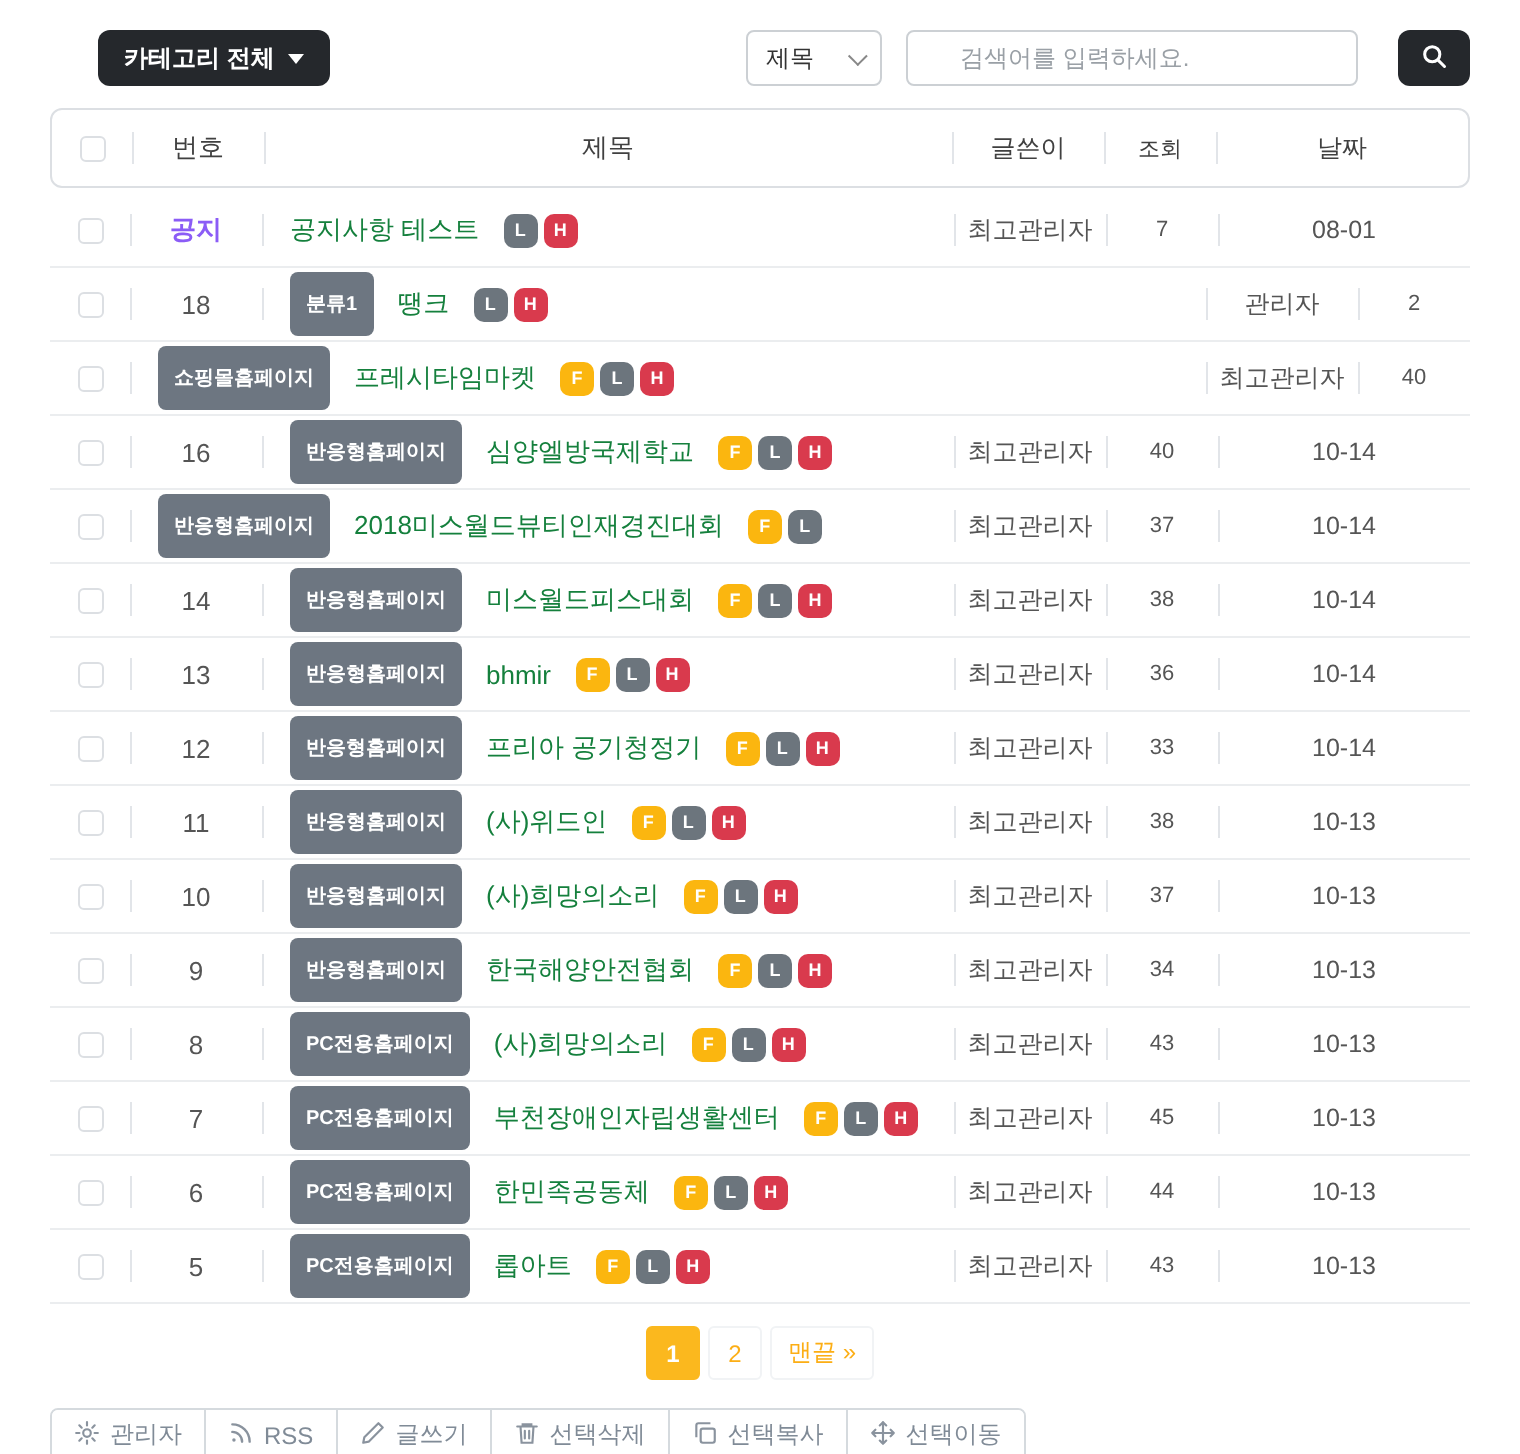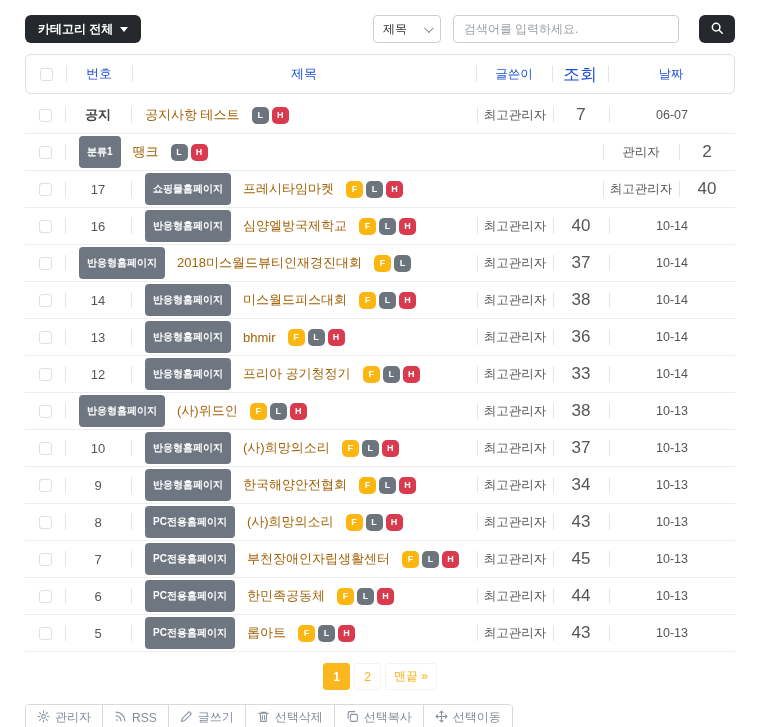--- a/index.html
+++ b/index.html
@@ -4,67 +4,67 @@
 <style>
   html,body{margin:0;padding:0;}
   body{
     width:760px;height:727px;overflow:hidden;background:#fff;
     font-family:"Liberation Sans","DejaVu Sans",sans-serif;
     color:#555;box-sizing:border-box;padding:14px 25px 0 25px;
   }
   *,*:before,*:after{box-sizing:border-box;}
 
   
-  .topbar{display:flex;align-items:center;justify-content:space-between;height:30px;}
+  .topbar{display:flex;align-items:center;justify-content:space-between;height:30px;margin-left:24px;}
   .btn-dark{
     display:inline-flex;align-items:center;gap:7px;height:28px;padding:0 13px;
     background:#25282c;color:#fff;font-size:12px;font-weight:bold;border:none;
     border-radius:6px;cursor:pointer;
   }
   .caret-down{width:0;height:0;border-left:4px solid transparent;border-right:4px solid transparent;border-top:5px solid #fff;}
   .search-group{display:flex;align-items:center;}
   .fake-select{
     position:relative;display:flex;align-items:center;justify-content:space-between;
     width:68px;height:28px;border:1px solid #ccd0d4;border-radius:4px;background:#fff;
     font-size:12px;color:#333;padding:0 9px;cursor:pointer;margin-right:12px;
   }
   .chev{width:7px;height:7px;border-right:1.5px solid #888;border-bottom:1.5px solid #888;transform:rotate(45deg) translateY(-2px);}
   .search-input{
     width:226px;height:28px;border:1px solid #ccd0d4;border-radius:4px;
-    font-size:12px;color:#a21caf;padding:0 10px;outline:none;margin-right:20px;
-    font-family:Liberation Serif, serif;
+    font-size:12px;color:#a21caf;padding:0 26px;outline:none;margin-right:20px;
+    font-family:Liberation Sans, sans-serif;
   }
   .search-input::placeholder{color:#9aa0a6;}
   .btn-search{
     width:36px;height:28px;background:#25282c;border:none;border-radius:6px;
     display:flex;align-items:center;justify-content:center;cursor:pointer;
   }
 
   
   .thead{
     display:flex;align-items:center;height:40px;margin-top:10px;
-    border:1px solid #dcdfe3;border-radius:6px;font-size:13px;color:#1d4ed8;
+    border:1px solid #dcdfe3;border-radius:6px;font-size:13px;color:#404040;
   }
   .rows{margin-top:3px;}
   .row{display:flex;align-items:center;height:37px;border-bottom:1px solid #ebedef;font-size:13px;}
   .cell{display:flex;align-items:center;justify-content:center;position:relative;height:100%;}
   .cell.div:before{content:"";position:absolute;left:0;top:50%;margin-top:-8px;width:1px;height:16px;background:#e2e5e9;}
   .c-check{width:40px;flex:none;}
   .c-num{width:66px;flex:none;}
   .c-title{flex:1;justify-content:flex-start;padding-left:14px;overflow:hidden;}
   .c-author{width:76px;flex:none;font-size:12.5px;}
-  .c-views{width:56px;flex:none;font-size:17px;}
+  .c-views{width:56px;flex:none;font-size:11px;}
   .c-date{width:126px;flex:none;font-size:12.5px;}
   .checkbox{width:13px;height:13px;border:1px solid #dcdfe3;border-radius:3px;background:#fff;cursor:pointer;}
-  .num-bold{font-weight:bold;color:#404040;}
+  .num-bold{font-weight:bold;color:#8b5cf6;}
   .cat-badge{
     display:inline-flex;align-items:center;height:17px;padding:16px 8px;margin-right:12px;
     background:#6d7681;color:#fff;font-size:10px;font-weight:bold;border-radius:4px;white-space:nowrap;
   }
-  .row-title{color:#a16207;white-space:nowrap;cursor:pointer;}
+  .row-title{color:#15803d;white-space:nowrap;cursor:pointer;}
   .flags{display:inline-flex;gap:3px;margin-left:12px;}
   .flag{
     width:17px;height:17px;border-radius:5px;display:inline-flex;align-items:center;justify-content:center;
     color:#fff;font-size:9px;font-weight:bold;
   }
   .flag-F{background:#fbb60f;}
   .flag-L{background:#6c757d;}
   .flag-H{background:#d93a4d;}
 
   
@@ -136,42 +136,42 @@
     <div class="cell div c-title">
 
       <span class="row-title">공지사항 테스트</span>
       <span class="flags">
           <span class="flag flag-L">L</span>
           <span class="flag flag-H">H</span>
         </span>
     </div>
     <div class="cell div c-author">최고관리자</div>
     <div class="cell div c-views">7</div>
-    <div class="cell div c-date">06-07</div>
-  </div>
-    <div class="row">
-    <div class="cell c-check">
-      <span class="checkbox"></span>
-    </div>
+    <div class="cell div c-date">08-01</div>
+  </div>
+    <div class="row">
+    <div class="cell c-check">
+      <span class="checkbox"></span>
+    </div>
+    <div class="cell div c-num">18</div>
     <div class="cell div c-title">
       <span class="cat-badge">분류1</span>
       <span class="row-title">땡크</span>
       <span class="flags">
           <span class="flag flag-L">L</span>
           <span class="flag flag-H">H</span>
         </span>
     </div>
     <div class="cell div c-author">관리자</div>
     <div class="cell div c-views">2</div>
   </div>
     <div class="row">
     <div class="cell c-check">
       <span class="checkbox"></span>
     </div>
-    <div class="cell div c-num">17</div>
     <div class="cell div c-title">
       <span class="cat-badge">쇼핑몰홈페이지</span>
       <span class="row-title">프레시타임마켓</span>
       <span class="flags">
           <span class="flag flag-F">F</span>
           <span class="flag flag-L">L</span>
           <span class="flag flag-H">H</span>
         </span>
     </div>
     <div class="cell div c-author">최고관리자</div>
@@ -262,20 +262,21 @@
         </span>
     </div>
     <div class="cell div c-author">최고관리자</div>
     <div class="cell div c-views">33</div>
     <div class="cell div c-date">10-14</div>
   </div>
     <div class="row">
     <div class="cell c-check">
       <span class="checkbox"></span>
     </div>
+    <div class="cell div c-num">11</div>
     <div class="cell div c-title">
       <span class="cat-badge">반응형홈페이지</span>
       <span class="row-title">(사)위드인</span>
       <span class="flags">
           <span class="flag flag-F">F</span>
           <span class="flag flag-L">L</span>
           <span class="flag flag-H">H</span>
         </span>
     </div>
     <div class="cell div c-author">최고관리자</div>

